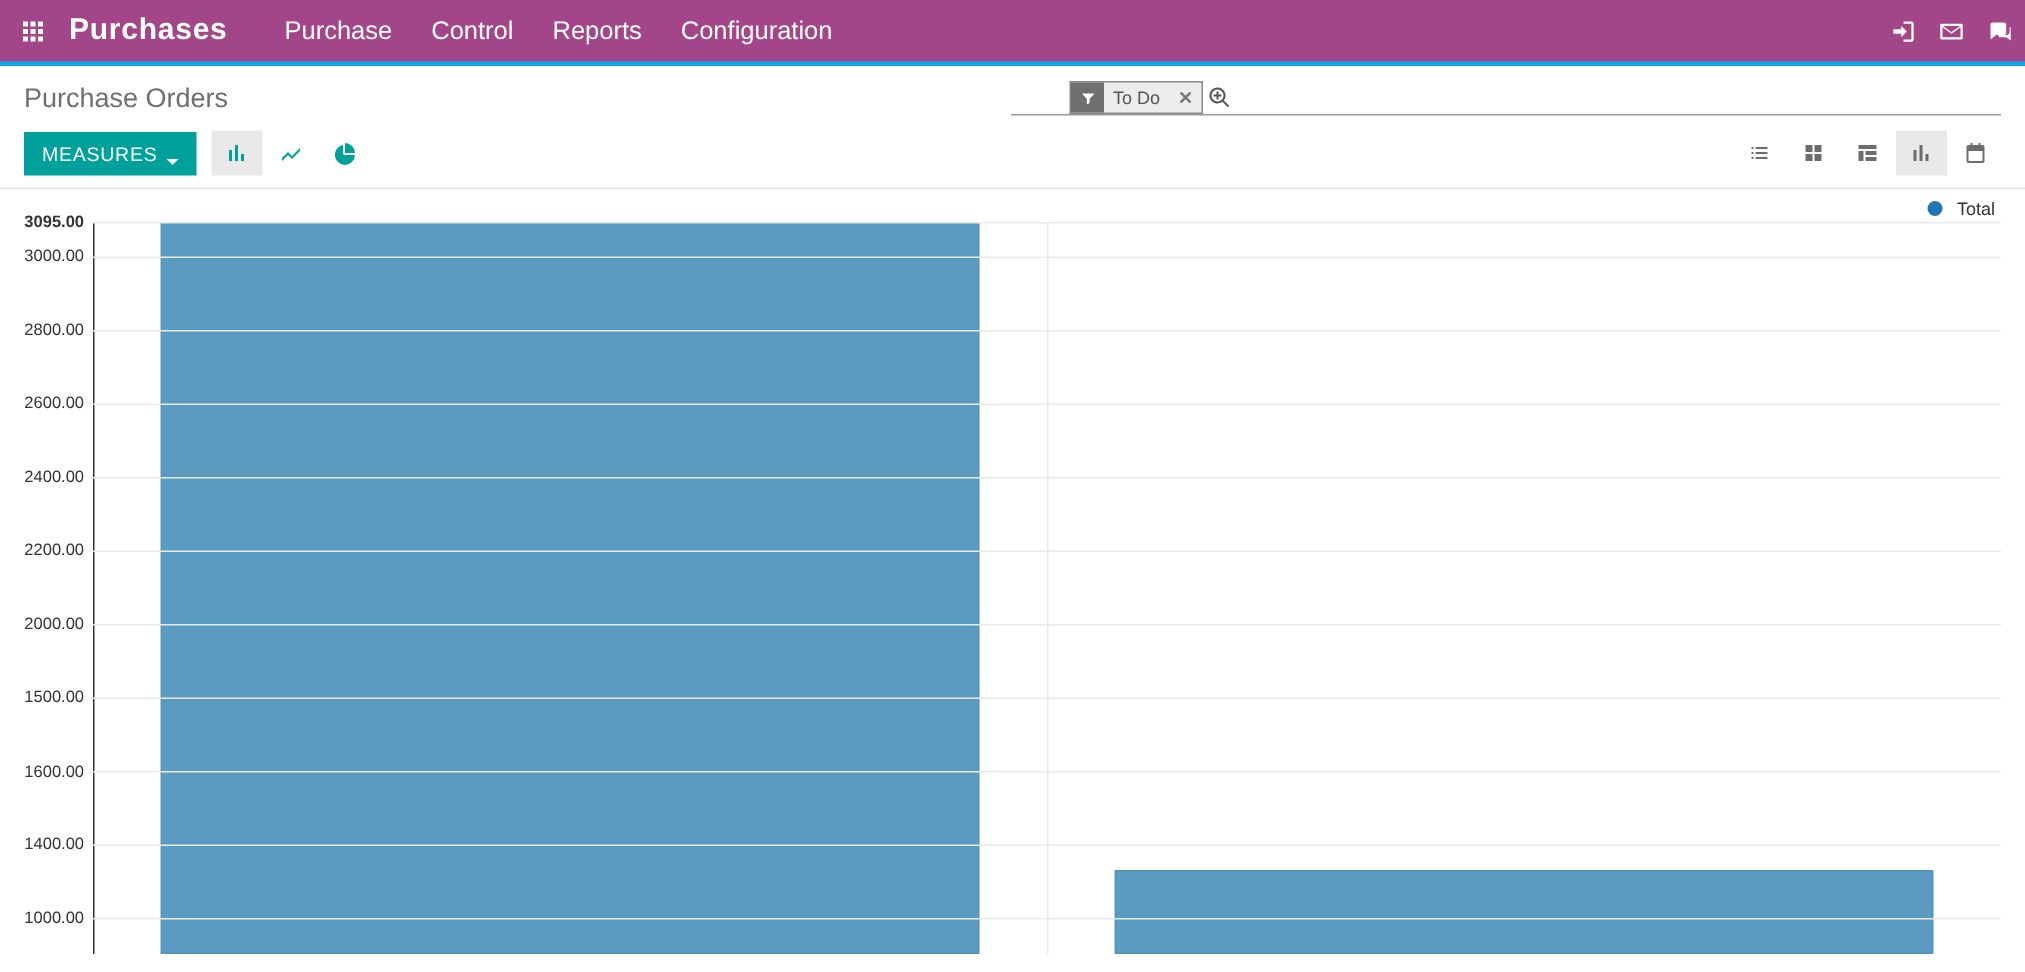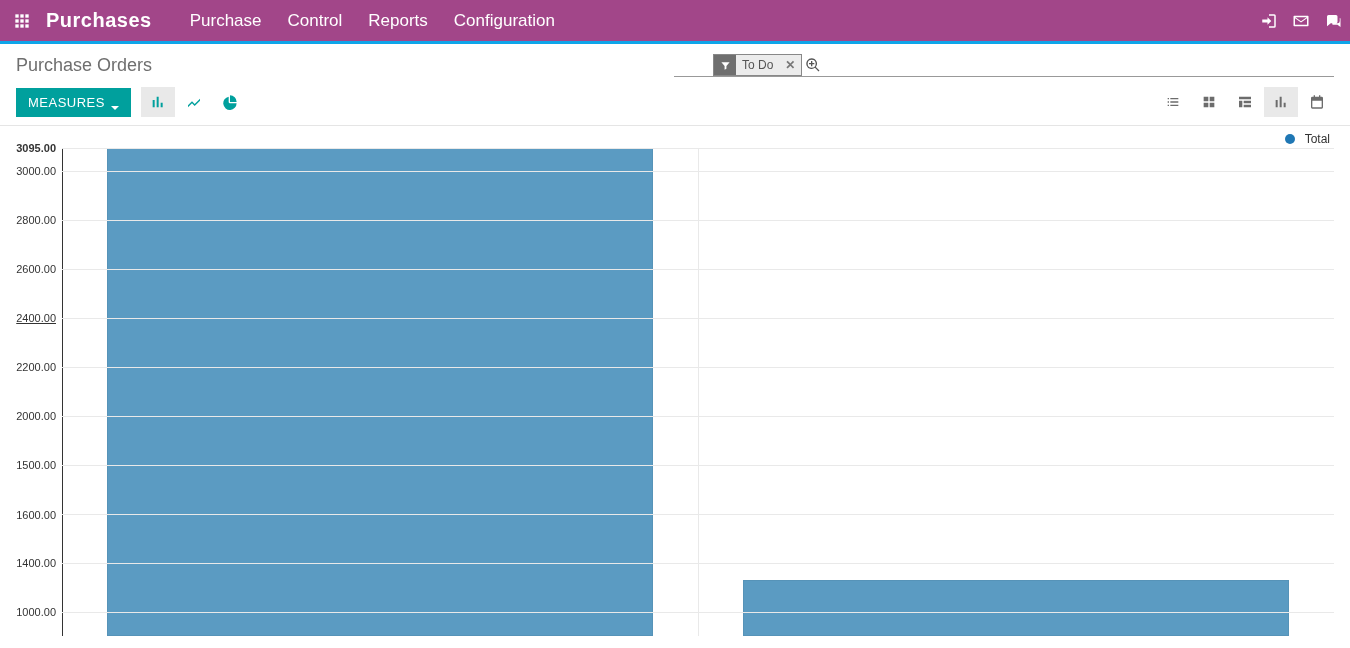--- a/index.html
+++ b/index.html
@@ -186,21 +186,21 @@
       </div>
   <div class="grid-line" style="top: 0px;"></div>
       <div class="y-tick top" style="top: 0px;">3095.00</div>
       <div class="grid-line" style="top: 23.2381px;"></div>
       <div class="y-tick" style="top: 23.2381px;">3000.00</div>
       <div class="grid-line" style="top: 72.1604px;"></div>
       <div class="y-tick" style="top: 72.1604px;">2800.00</div>
       <div class="grid-line" style="top: 121.083px;"></div>
       <div class="y-tick" style="top: 121.083px;">2600.00</div>
       <div class="grid-line" style="top: 170.005px;"></div>
-      <div class="y-tick" style="top: 170.005px; text-decoration: underline;">2400.00</div>
+      <div class="y-tick" style="top: 170.005px;">2400.00</div>
       <div class="grid-line" style="top: 218.927px;"></div>
       <div class="y-tick" style="top: 218.927px;">2200.00</div>
       <div class="grid-line" style="top: 267.85px;"></div>
       <div class="y-tick" style="top: 267.85px;">2000.00</div>
       <div class="grid-line" style="top: 316.772px;"></div>
       <div class="y-tick" style="top: 316.772px;">1500.00</div>
       <div class="grid-line" style="top: 365.694px;"></div>
       <div class="y-tick" style="top: 367px;">1600.00</div>
       <div class="grid-line" style="top: 414.617px;"></div>
       <div class="y-tick" style="top: 414.617px;">1400.00</div>

